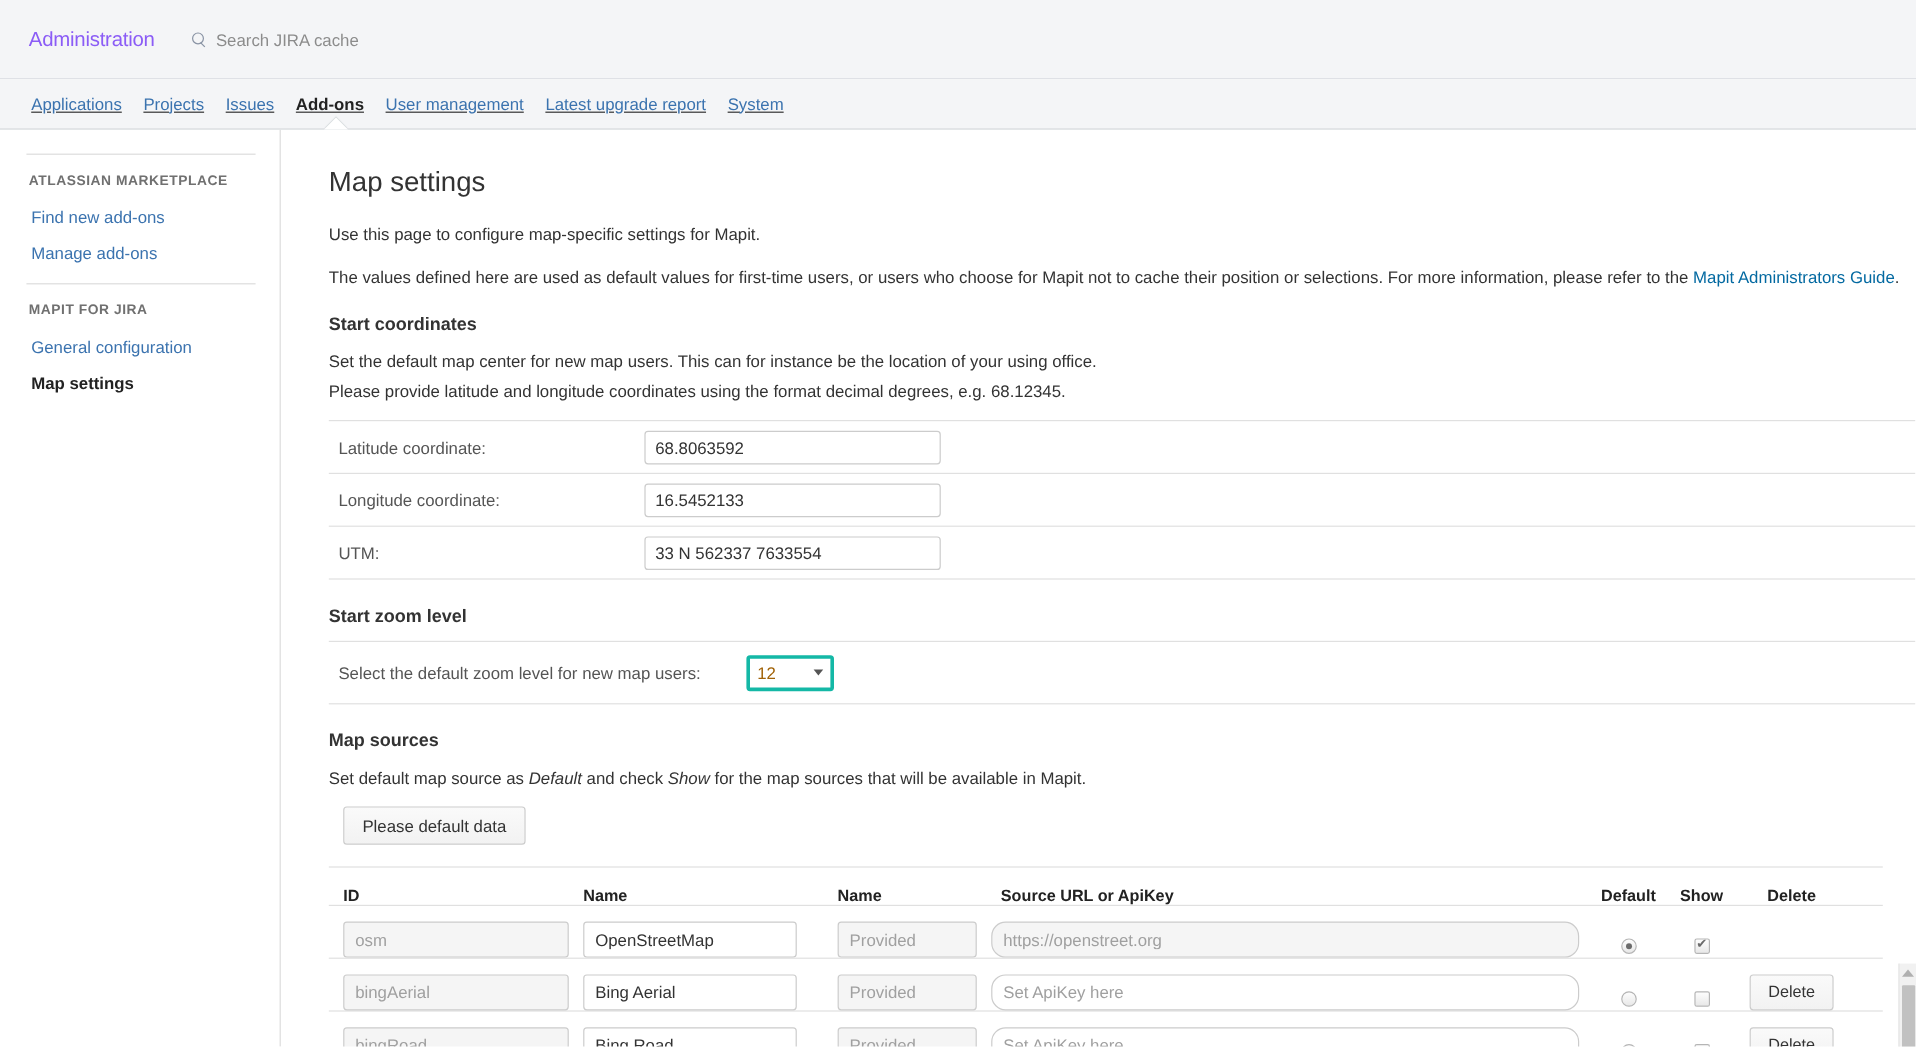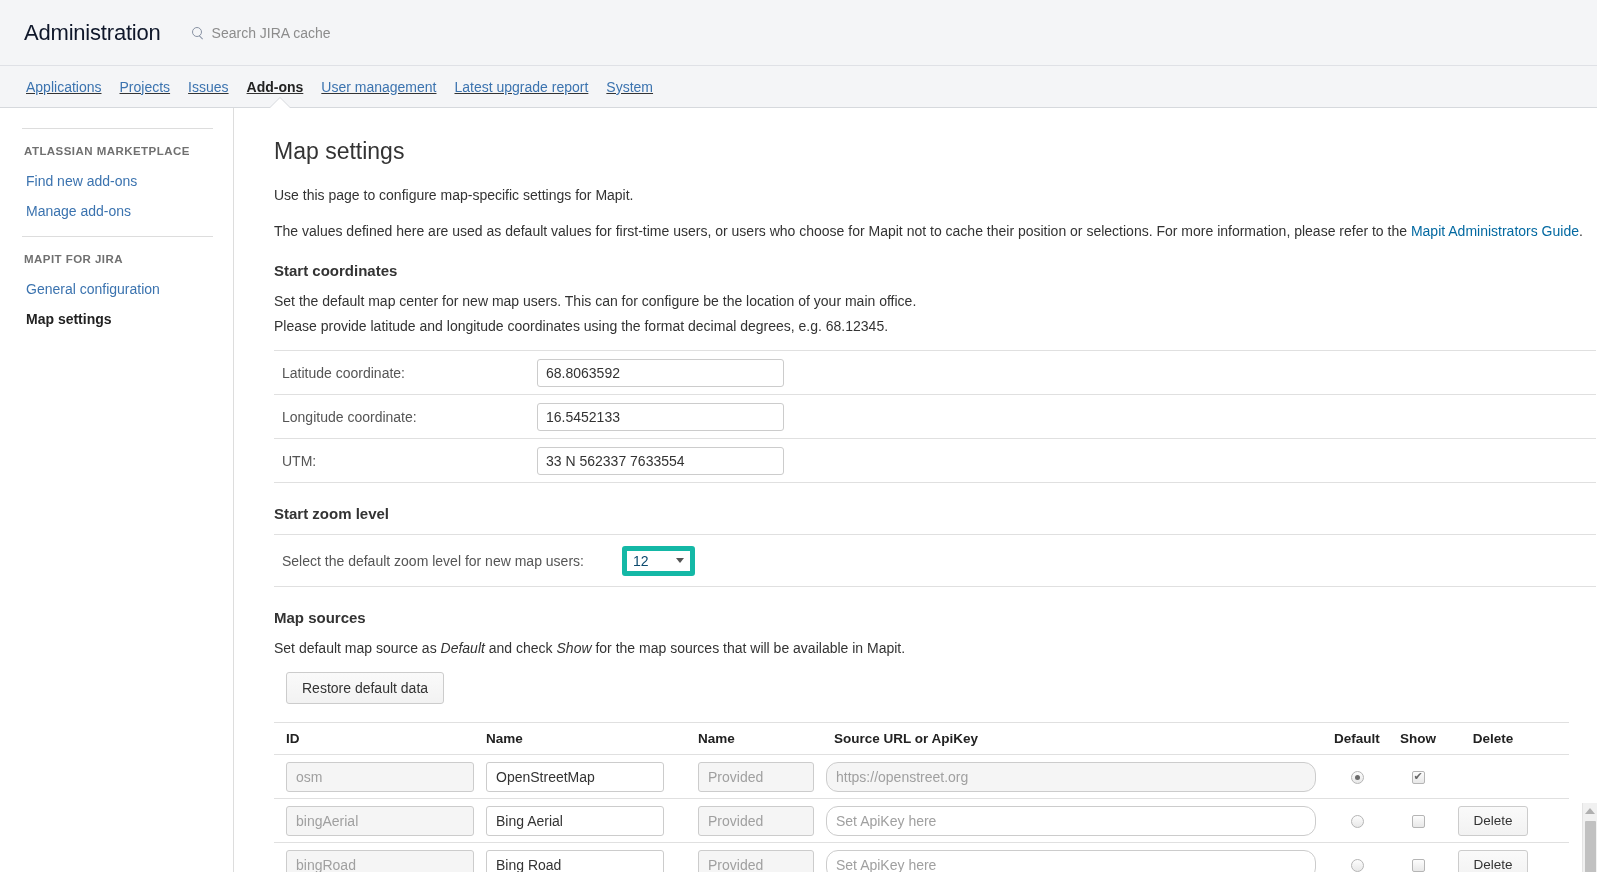--- a/index.html
+++ b/index.html
@@ -15,23 +15,23 @@
   
   .admin-header {
     height: 66px;
     background: #f4f5f7;
     border-bottom: 1px solid #dfe1e6;
     display: flex;
     align-items: center;
     padding-left: 24px;
   }
   .admin-title {
-    font-size: 22px;
+    font-size: 17px;
     font-weight: 400;
-    color: #0f172a;
+    color: #8b5cf6;
     letter-spacing: -0.2px;
   }
   .admin-search {
     display: flex;
     align-items: center;
     margin-left: 31px;
     gap: 7px;
     cursor: text;
   }
   .search-icon {
@@ -199,26 +199,26 @@
     padding: 0 8px;
     font-size: 14px;
     font-family: "Liberation Sans", sans-serif;
     color: #333333;
     background: #ffffff;
     outline: none;
   }
   .zoom-select {
     width: 73px;
     height: 30px;
-    border: 5px solid #14b8a6;
+    border: 3px solid #14b8a6;
     border-radius: 3px;
     background: #ffffff;
     font-size: 14px;
     font-family: "Liberation Sans", sans-serif;
-    color: #0c4a6e;
+    color: #a16207;
     padding: 0 6px;
     display: flex;
     align-items: center;
     justify-content: space-between;
     cursor: pointer;
   }
   .sel-caret {
     width: 0; height: 0;
     border-left: 4px solid transparent;
     border-right: 4px solid transparent;
@@ -245,21 +245,21 @@
   .restore-wrap { margin: 6px 0 18px 12px; }
 
   
   .table-wrap {
     position: relative;
     width: 1295px;
     border-top: 1px solid #e0e0e0;
   }
   .ms-row {
     display: flex;
-    align-items: center;
+    align-items: flex-end;
     border-bottom: 1px solid #e0e0e0;
     height: 44px;
     padding-left: 12px;
   }
   .ms-head {
     height: 32px;
     border-bottom: 1px solid #e0e0e0;
     font-size: 13.5px;
     font-weight: bold;
     color: #222222;
@@ -399,21 +399,21 @@
   <div class="main">
     <div class="main-inner">
 
       <h1 class="page-title">Map settings</h1>
 
       <p class="intro">Use this page to configure map-specific settings for Mapit.</p>
 
       <p class="intro"><span>The values defined here are used as default values for first-time users, or users who choose for Mapit not to cache their position or selections. For more information, please refer to the </span><a class="inline-link" href="#">Mapit Administrators Guide</a><span>.</span></p>
 
       <h2 class="section-title">Start coordinates</h2>
-      <p class="section-desc">Set the default map center for new map users. This can for configure be the location of your main office.</p>
+      <p class="section-desc">Set the default map center for new map users. This can for instance be the location of your using office.</p>
       <p class="section-desc last">Please provide latitude and longitude coordinates using the format decimal degrees, e.g. 68.12345.</p>
 
       <div class="form-table">
         <div class="form-row">
           <div class="form-label">Latitude coordinate:</div>
           <input class="text-input" type="text" value="68.8063592" style="">
         </div>
         <div class="form-row">
           <div class="form-label">Longitude coordinate:</div>
           <input class="text-input" type="text" value="16.5452133" style="">
@@ -433,21 +433,21 @@
             <span>12</span>
             <span class="sel-caret"></span>
           </div>
         </div>
       </div>
 
       <h2 class="section-title">Map sources</h2>
       <p class="section-desc last"><span>Set default map source as </span><span class="ital">Default</span><span> and check </span><span class="ital">Show</span><span> for the map sources that will be available in Mapit.</span></p>
 
       <div class="restore-wrap">
-        <button class="btn">Restore default data</button>
+        <button class="btn">Please default data</button>
       </div>
 
       <div class="table-wrap">
         <div class="ms-row ms-head">
           <div class="c-id">ID</div>
           <div class="c-name">Name</div>
           <div class="c-type">Name</div>
           <div class="c-url">Source URL or ApiKey</div>
           <div class="c-def">Default</div>
           <div class="c-show">Show</div>

